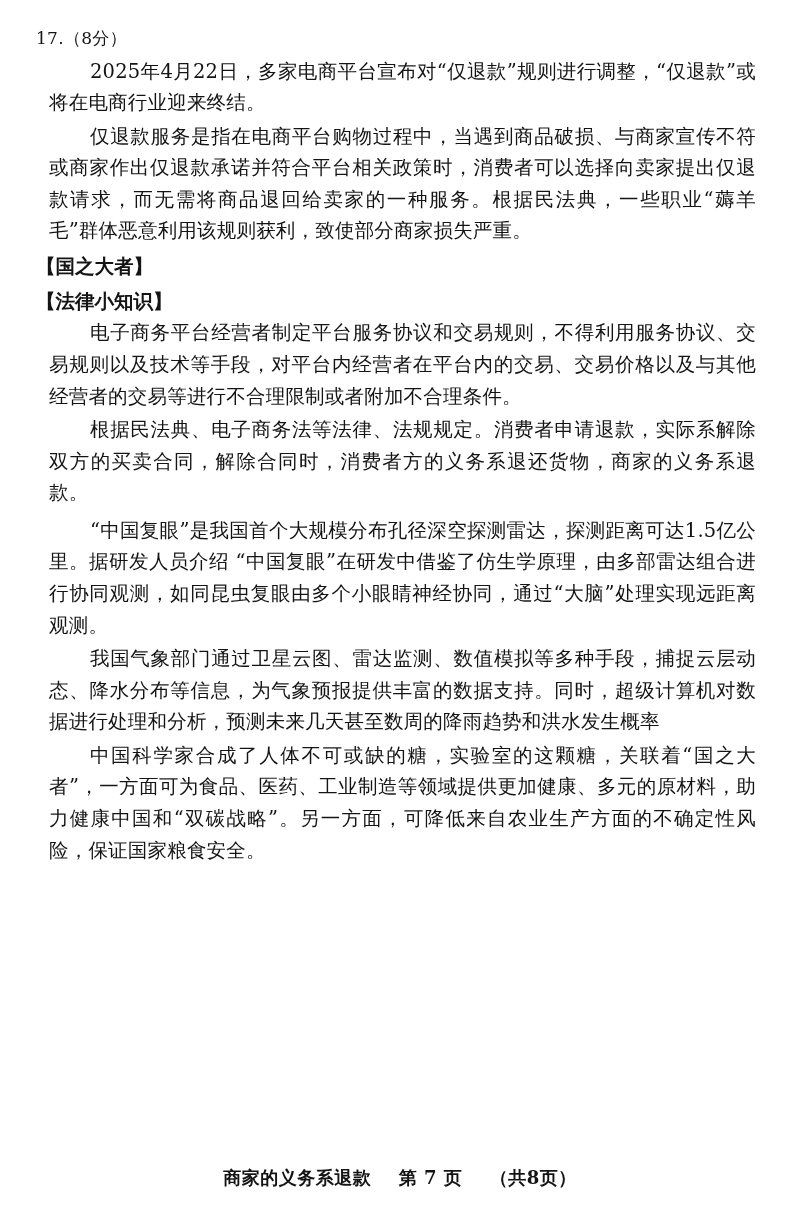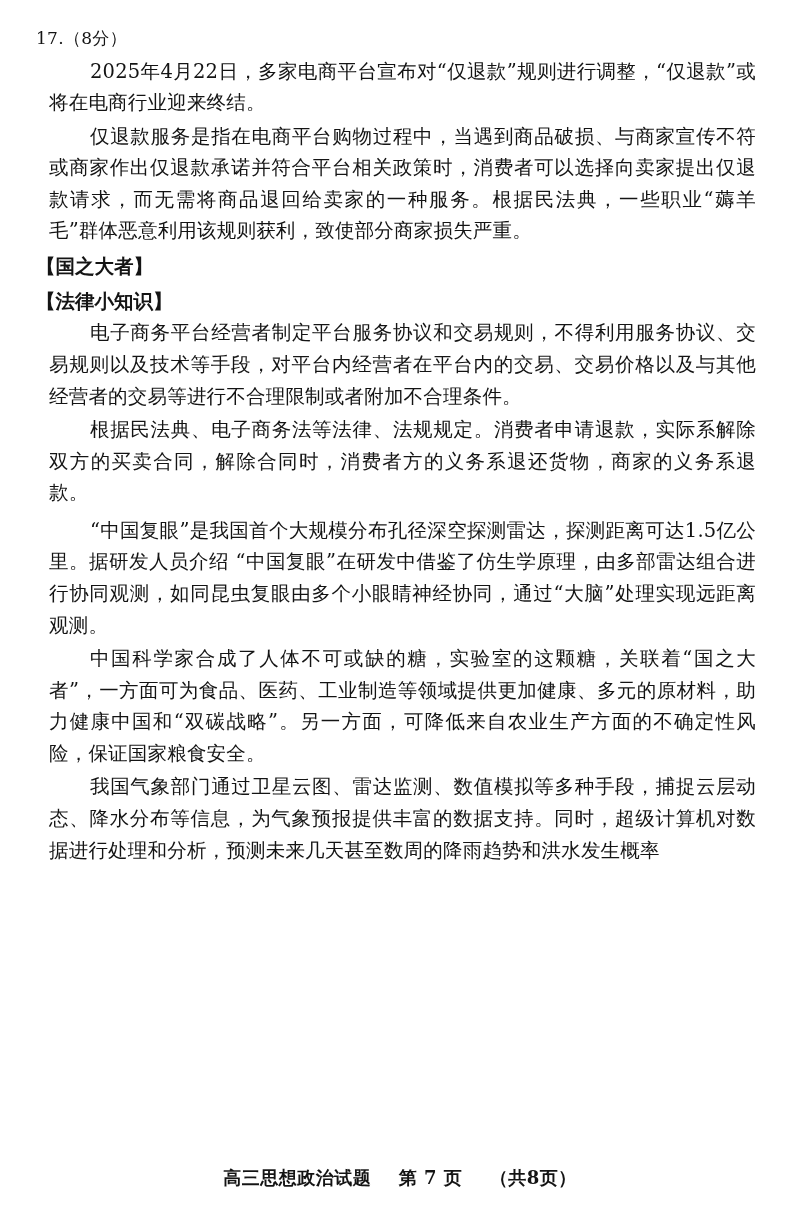--- a/index.html
+++ b/index.html
@@ -75,25 +75,25 @@
     <p class="section-tag">【国之大者】</p>
 
     <p class="section-tag">【法律小知识】</p>
     <p class="para indent">电子商务平台经营者制定平台服务协议和交易规则，不得利用服务协议、交易规则以及技术等手段，对平台内经营者在平台内的交易、交易价格以及与其他经营者的交易等进行不合理限制或者附加不合理条件。</p>
     <p class="para indent">根据民法典、电子商务法等法律、法规规定。消费者申请退款，实际系解除双方的买卖合同，解除合同时，消费者方的义务系退还货物，商家的义务系退款。</p>
 
   </div>
 
   <div class="q18-block">
     <p class="para indent">“中国复眼”是我国首个大规模分布孔径深空探测雷达，探测距离可达1.5亿公里。据研发人员介绍 “中国复眼”在研发中借鉴了仿生学原理，由多部雷达组合进行协同观测，如同昆虫复眼由多个小眼睛神经协同，通过“大脑”处理实现远距离观测。</p>
+    <p class="para indent">我国气象部门通过卫星云图、雷达监测、数值模拟等多种手段，捕捉云层动态、降水分布等信息，为气象预报提供丰富的数据支持。同时，超级计算机对数据进行处理和分析，预测未来几天甚至数周的降雨趋势和洪水发生概率</p>
     <p class="para indent">中国科学家合成了人体不可或缺的糖，实验室的这颗糖，关联着“国之大者”，一方面可为食品、医药、工业制造等领域提供更加健康、多元的原材料，助力健康中国和“双碳战略”。另一方面，可降低来自农业生产方面的不确定性风险，保证国家粮食安全。</p>
-    <p class="para indent">我国气象部门通过卫星云图、雷达监测、数值模拟等多种手段，捕捉云层动态、降水分布等信息，为气象预报提供丰富的数据支持。同时，超级计算机对数据进行处理和分析，预测未来几天甚至数周的降雨趋势和洪水发生概率</p>
   </div>
 
   <div class="footer">
-    <span>高三思想政治试题</span>
+    <span>商家的义务系退款</span>
     <span class="gap"></span>
     <span>第 7 页</span>
     <span class="gap"></span>
     <span>（共8页）</span>
   </div>
 
 </div>
 
 </body></html>

